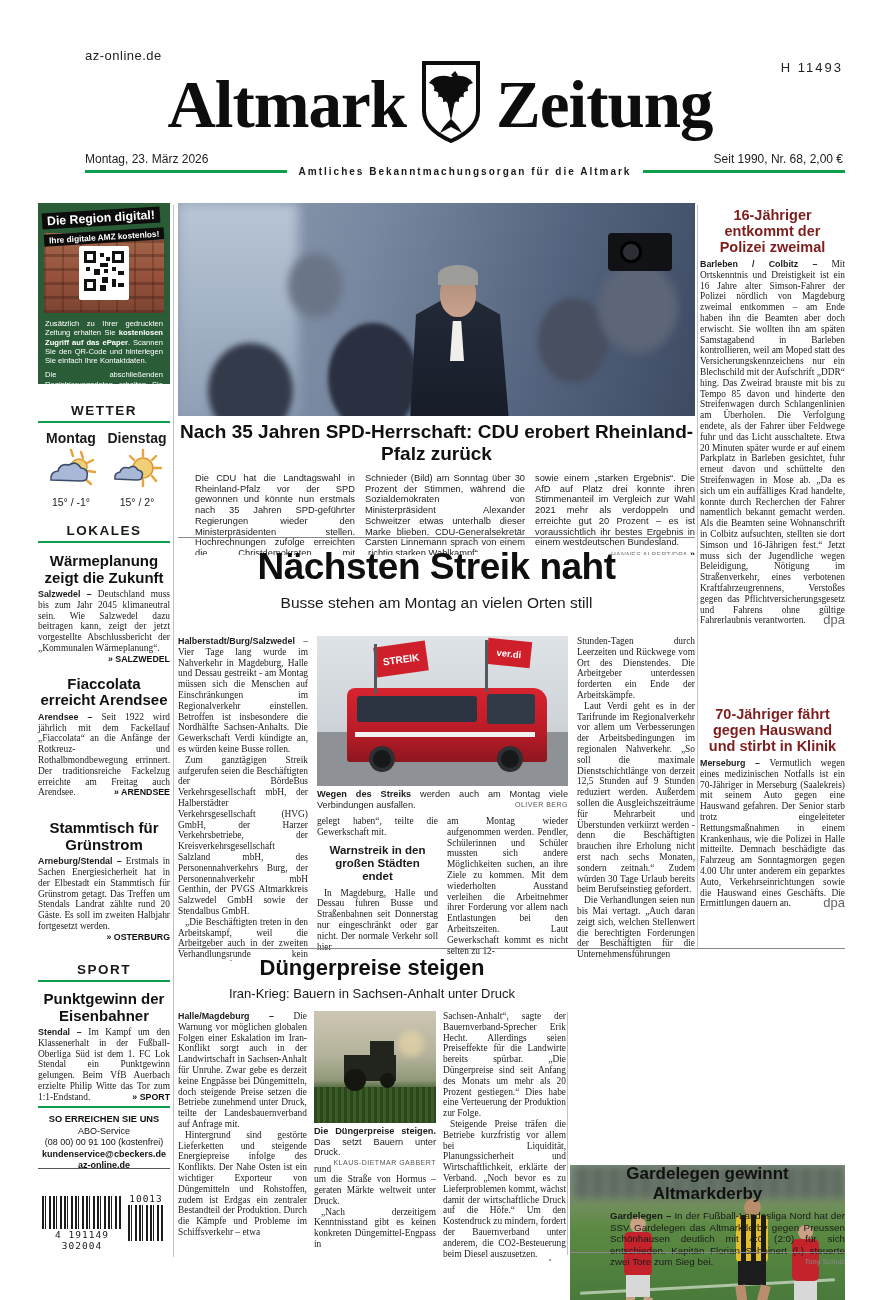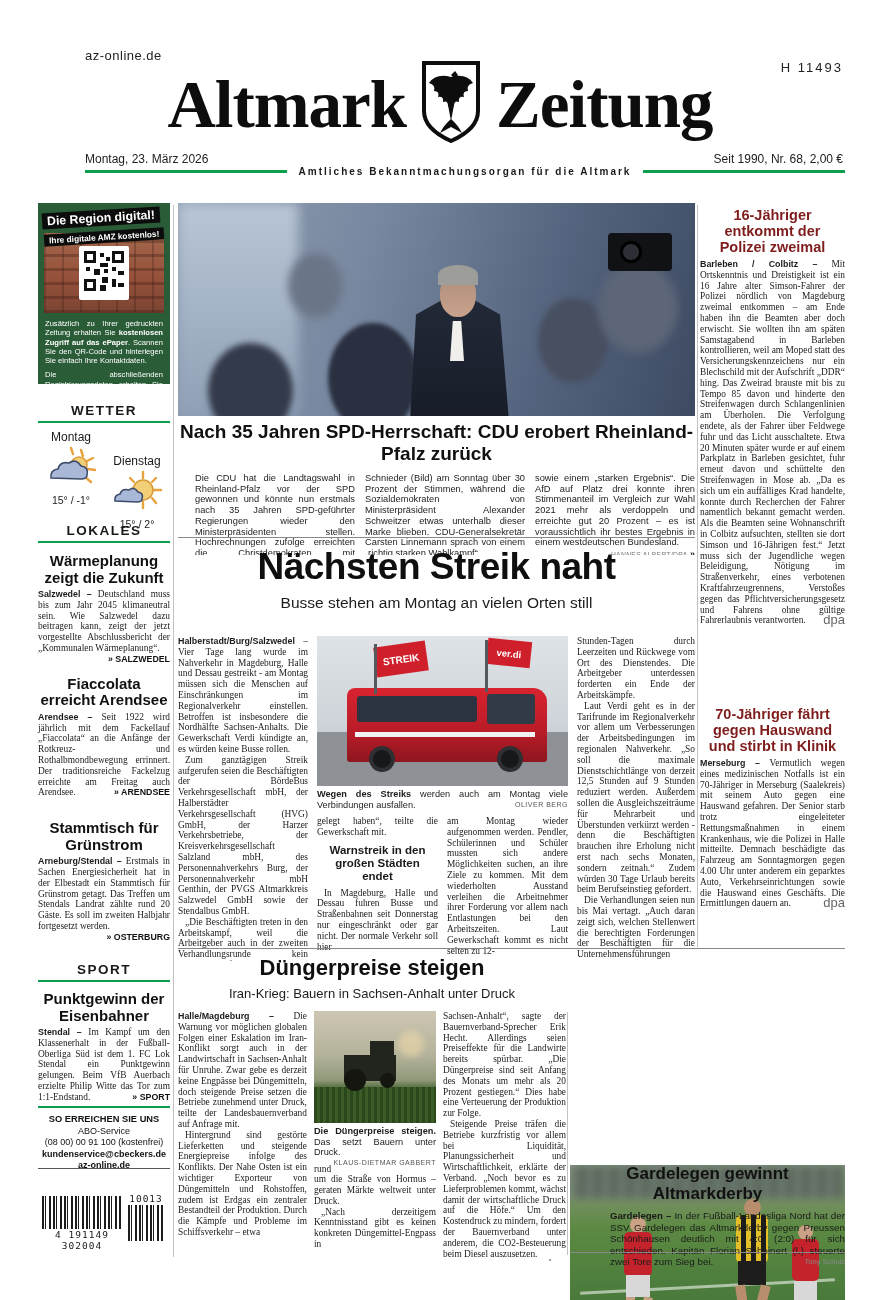--- a/index.html
+++ b/index.html
@@ -31,21 +31,21 @@
   .banner { display:inline-block; background:#0c0c0c; color:#fff; font-weight:bold; transform:rotate(-3.5deg); padding:1px 5px; position:relative; z-index:3; }
   .promo-photo { position:absolute; left:6px; right:6px; top:30px; height:80px;
     background:
       repeating-linear-gradient(0deg, rgba(60,30,20,.35) 0 3px, transparent 3px 14px),
       repeating-linear-gradient(90deg, rgba(60,30,20,.3) 0 2px, transparent 2px 18px),
       linear-gradient(180deg,#a3684c 0%, #96513b 55%, #7c4433 100%); }
   .qr { position:absolute; left:50%; top:50%; transform:translate(-50%,-50%); background:#fff; padding:3px; border-radius:2px; }
   .promo-txt { position:absolute; left:7px; right:7px; top:116px; color:#fff; font-size:7.6px; line-height:9.3px; text-align:justify; }
 
   
-  .wday { font-weight:normal; font-size:12px; text-align:center; }
+  .wday { font-weight:bold; font-size:14px; text-align:center; }
   .wtemp { font-size:10.5px; text-align:center; color:#222; }
 
   
   .contact { text-align:center; font-size:9px; line-height:11.5px; color:#111; }
 
   
   .bars { background:repeating-linear-gradient(90deg,#1c1c1c 0 2px,#fff 2px 3px,#1c1c1c 3px 4px,#fff 4px 7px,#1c1c1c 7px 9px,#fff 9px 11px); }
   .ean { font-size:9.5px; letter-spacing:1px; text-align:center; background:#fff; font-family:"DejaVu Sans Mono",monospace; }
 
   
@@ -162,21 +162,21 @@
               <line x1="50" y1="24" x2="43" y2="23"></line>
               <line x1="46" y1="36" x2="40" y2="31"></line>
               <line x1="26" y1="2" x2="28" y2="8"></line>
           </g>
           <circle cx="34" cy="19" r="8" fill="#f2cf77" stroke="#d99a36" stroke-width="1.5"></circle>
           <path d="M6 32 Q5 24 13 23 Q15 15 24 17 Q31 12 36 20 Q44 21 42 29 Q42 33 36 33 Z" fill="#aab8d8" stroke="#3c4c68" stroke-width="1.6"></path>
         </svg>
       </div>
       <div class="wtemp">15° / -1°</div>
     </div>
-    <div style="flex:1;margin-top:24px;">
+    <div style="flex:1;">
       <div class="wday">Dienstag</div>
       <div style="text-align:center; margin:2px 0;">
         <svg width="52" height="42" viewBox="0 0 52 42">
           <g stroke="#e8a33d" stroke-width="2.4" stroke-linecap="round">
             <line x1="32" y1="2" x2="32" y2="8"></line>
               <line x1="45" y1="8" x2="41" y2="12"></line>
               <line x1="50" y1="20" x2="43" y2="20"></line>
               <line x1="45" y1="33" x2="41" y2="28"></line>
               <line x1="32" y1="38" x2="32" y2="32"></line>
               <line x1="19" y1="8" x2="23" y2="12"></line>

